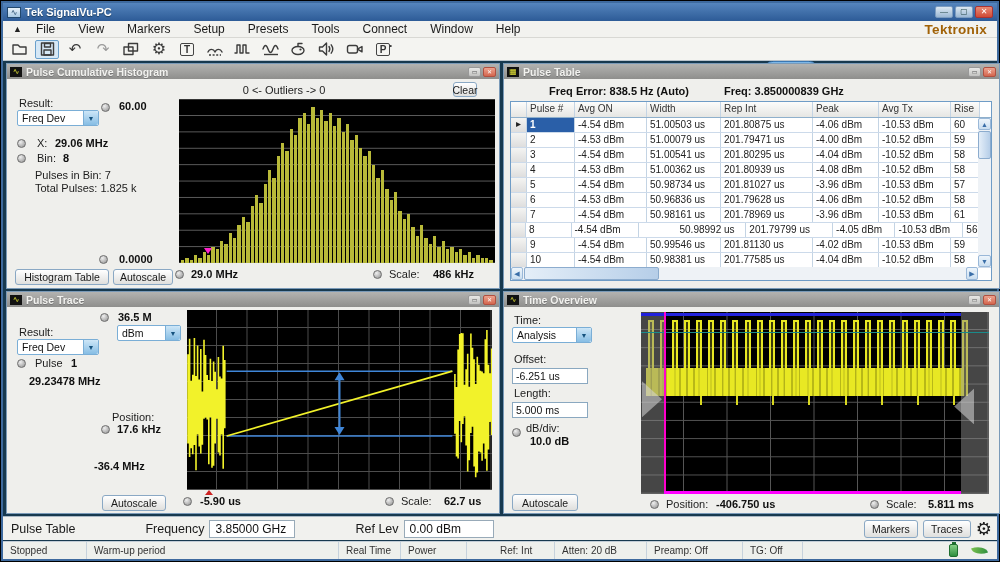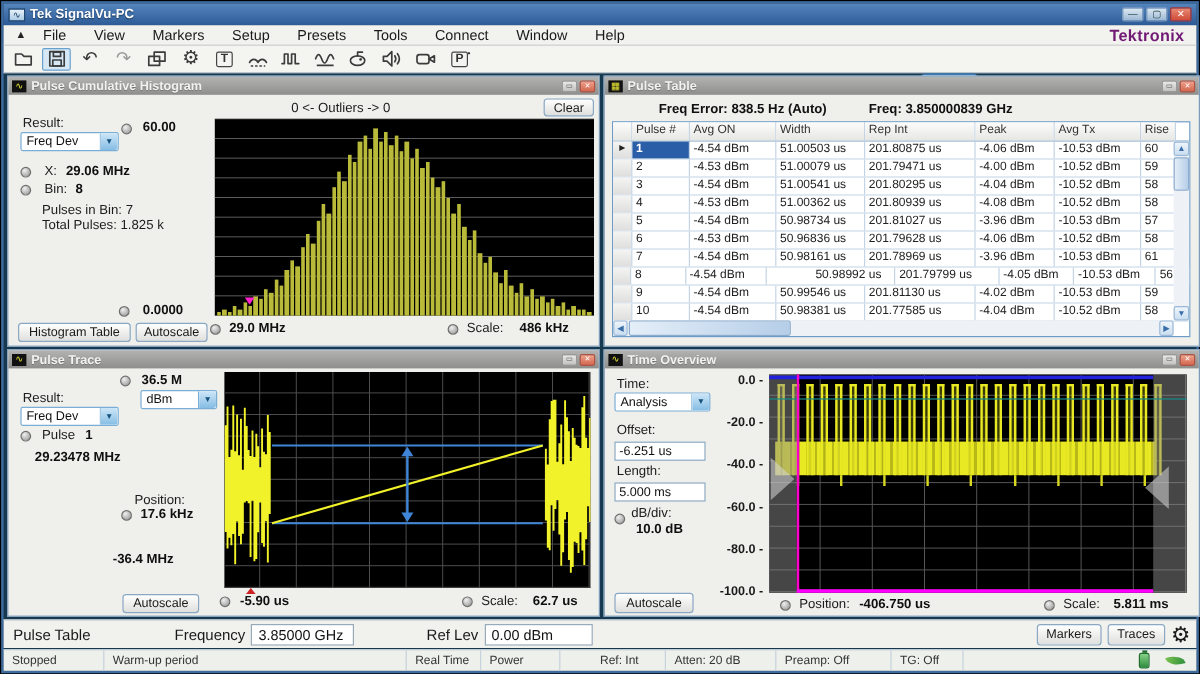--- a/index.html
+++ b/index.html
@@ -18,21 +18,21 @@
   .winbtns{margin-left:auto;display:flex;gap:2px;}
   .winbtn{width:18px;height:12px;border:1px solid #7c9cc0;border-radius:2px;
     background:linear-gradient(#dce8f2,#9cb8d4);color:#244;font-size:8px;line-height:10px;text-align:center;}
   .winbtn.close{background:linear-gradient(#e88a74,#cf4a36);color:#fff;border-color:#a33;}
 
   .menubar{position:absolute;left:0;top:18px;right:0;height:17px;background:#f2f2ef;
     border-bottom:1px solid #d8d8d4;display:flex;align-items:center;padding:0 10px;}
   .eject{font-size:9px;color:#222;margin-right:14px;}
   .menu-items{display:flex;gap:23px;}
   .menu-items span{font-size:12px;color:#1a1a1a;cursor:default;}
-  .brand{margin-left:auto;font-size:13.5px;font-weight:bold;color:#701a75;letter-spacing:.3px;}
+  .brand{margin-left:auto;font-size:13.5px;font-weight:bold;color:#a16207;letter-spacing:.3px;}
 
   .toolbar{position:absolute;left:0;top:35px;right:0;height:23px;background:#f4f4f1;
     border-bottom:1px solid #b9c4cc;display:flex;align-items:center;padding:0 4px;}
   .tb-icons{display:flex;align-items:center;}
   .tb-ic{width:24px;height:19px;display:flex;align-items:center;justify-content:center;margin-right:4px;}
   .tb-ic.active{border:1px solid #6aa0cc;background:#d6e8f6;border-radius:2px;}
   .tb-ic .uni{font-size:15px;color:#3a3a3a;line-height:16px;}
   .tb-ic .uni.dim{color:#9a9a9a;}
   .tb-ic .boxg{border:1.4px solid #444;border-radius:2px;font-size:10px;font-weight:bold;color:#333;
     width:14px;height:13px;line-height:11px;text-align:center;position:relative;}
@@ -254,21 +254,21 @@
     <span class="abs knob" style="left:10px;top:90px;"></span>
     <span class="abs lbl" style="left:30px;top:88px;">Bin:</span>
     <span class="abs val" style="left:56px;top:88px;">8</span>
     <span class="abs lbl" style="left:28px;top:105px;">Pulses in Bin: 7</span>
     <span class="abs lbl" style="left:28px;top:118px;">Total Pulses: 1.825 k</span>
     <span class="abs knob" style="left:92px;top:191px;"></span>
     <span class="abs val" style="left:112px;top:189px;">0.0000</span>
     <div class="abs btn" style="left:8px;top:205px;width:94px;height:16px;">Histogram Table</div>
     <div class="abs btn" style="left:106px;top:205px;width:60px;height:16px;">Autoscale</div>
     <span class="abs lbl" style="left:212px;top:20px;width:130px;text-align:center;">0 &lt;-  Outliers  -&gt; 0</span>
-    <div class="abs btn" style="left:446px;top:18px;width:42px;height:15px;">Clear</div>
+    <div class="abs btn" style="left:446px;top:18px;width:24px;height:15px;">Clear</div>
     <div class="plot" id="histPlot" style="left:172px;top:35px;width:316px;height:164px;">
       <div id="histBars">
             <span class="bar" style="height: 1.66667%;"></span>
             <span class="bar" style="height: 3.33333%;"></span>
             <span class="bar" style="height: 1.66667%;"></span>
             <span class="bar" style="height: 5%;"></span>
             <span class="bar" style="height: 3.33333%;"></span>
             <span class="bar" style="height: 6.66667%;"></span>
             <span class="bar" style="height: 5%;"></span>
             <span class="bar" style="height: 10%;"></span>
@@ -554,28 +554,20 @@
       <input class="tinput" readonly="" value="-6.251 us" style="">
     </div>
     <span class="abs lbl" style="left:10px;top:95px;">Length:</span>
     <div class="abs" style="left:8px;top:108px;width:76px;">
       <input class="tinput" readonly="" value="5.000 ms" style="">
     </div>
     <span class="abs knob" style="left:8px;top:136px;"></span>
     <span class="abs lbl" style="left:22px;top:130px;text-align:right;">dB/div:</span>
     <span class="abs val" style="left:26px;top:143px;">10.0 dB</span>
     <div class="abs btn" style="left:8px;top:202px;width:66px;height:17px;">Autoscale</div>
-    <div id="ovTicks" class="abs" style="left:86px;top:0;width:46px;height:223px;">
-          <span class="ytick" style="top: 19px;">0.0 -</span>
-          <span class="ytick" style="top: 54.2px;">-20.0 -</span>
-          <span class="ytick" style="top: 89.4px;">-40.0 -</span>
-          <span class="ytick" style="top: 124.6px;">-60.0 -</span>
-          <span class="ytick" style="top: 159.8px;">-80.0 -</span>
-          <span class="ytick" style="top: 195px;">-100.0 -</span>
-        </div>
     <div class="plot" id="ovPlot" style="left:137px;top:20px;width:348px;height:182px;">
           <div style="position: absolute; left: 1.5%; width: 91%; top: 31%; height: 15%; background: repeating-linear-gradient(90deg, rgb(232, 232, 35) 0px, rgb(232, 232, 35) 5px, rgb(184, 184, 24) 5px, rgb(184, 184, 24) 7px);"></div>
           <div style="position: absolute; left: 2%; width: 6px; top: 4.5%; height: 41.5%; border-top: 2px solid rgb(232, 232, 35); border-right: 2px solid rgb(232, 232, 35); border-left: 2px solid rgb(232, 232, 35); border-image: initial; border-bottom: none; background: rgba(170, 170, 30, 0.35);"></div>
           <div style="position: absolute; left: 5.47%; width: 6px; top: 4.5%; height: 41.5%; border-top: 2px solid rgb(232, 232, 35); border-right: 2px solid rgb(232, 232, 35); border-left: 2px solid rgb(232, 232, 35); border-image: initial; border-bottom: none; background: rgba(170, 170, 30, 0.35);"></div>
           <div style="position: absolute; left: 6.47%; width: 2px; top: 46%; height: 9px; background: rgb(216, 216, 32);"></div>
           <div style="position: absolute; left: 8.94%; width: 6px; top: 4.5%; height: 41.5%; border-top: 2px solid rgb(232, 232, 35); border-right: 2px solid rgb(232, 232, 35); border-left: 2px solid rgb(232, 232, 35); border-image: initial; border-bottom: none; background: rgba(170, 170, 30, 0.35);"></div>
           <div style="position: absolute; left: 12.41%; width: 6px; top: 4.5%; height: 41.5%; border-top: 2px solid rgb(232, 232, 35); border-right: 2px solid rgb(232, 232, 35); border-left: 2px solid rgb(232, 232, 35); border-image: initial; border-bottom: none; background: rgba(170, 170, 30, 0.35);"></div>
           <div style="position: absolute; left: 15.88%; width: 6px; top: 4.5%; height: 41.5%; border-top: 2px solid rgb(232, 232, 35); border-right: 2px solid rgb(232, 232, 35); border-left: 2px solid rgb(232, 232, 35); border-image: initial; border-bottom: none; background: rgba(170, 170, 30, 0.35);"></div>
           <div style="position: absolute; left: 16.88%; width: 2px; top: 46%; height: 9px; background: rgb(216, 216, 32);"></div>
           <div style="position: absolute; left: 19.35%; width: 6px; top: 4.5%; height: 41.5%; border-top: 2px solid rgb(232, 232, 35); border-right: 2px solid rgb(232, 232, 35); border-left: 2px solid rgb(232, 232, 35); border-image: initial; border-bottom: none; background: rgba(170, 170, 30, 0.35);"></div>

